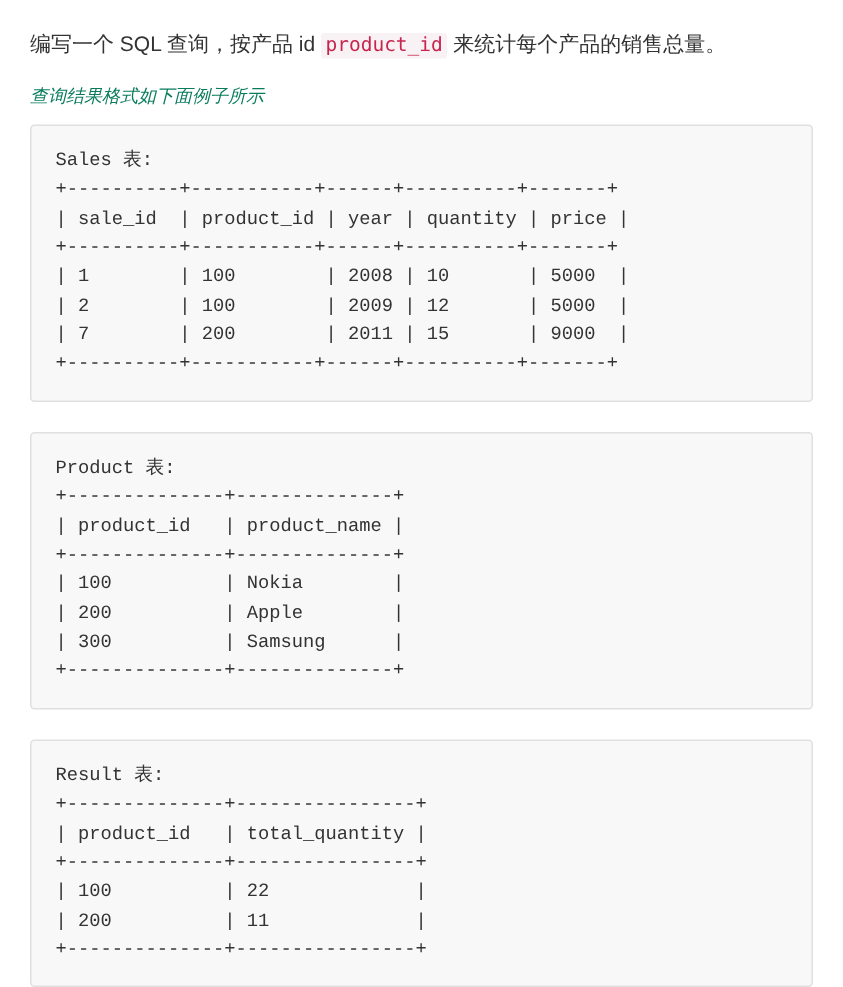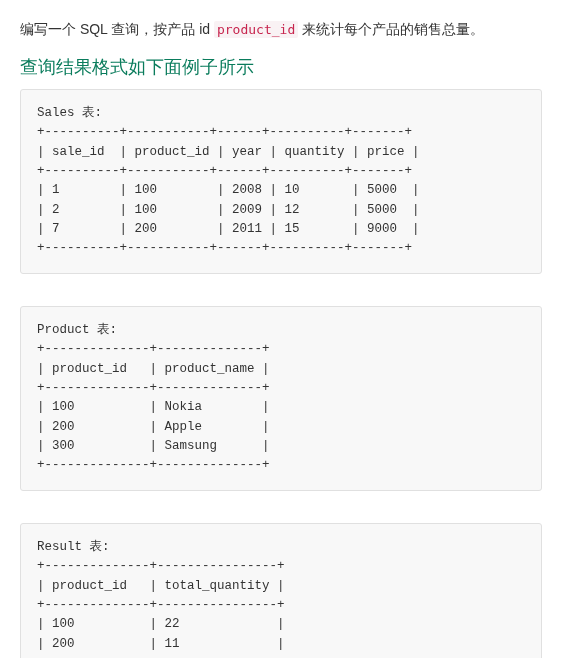--- a/index.html
+++ b/index.html
@@ -31,35 +31,36 @@
       color: #c7254e;
       background: #f9f2f4;
       font-family: monospace;
       font-size: 13px;
       padding: 1px 3px;
       border-radius: 2px;
       text-align: right;
     }
 
     .section-label {
-      font-size: 18px;
+      font-size: 12px;
       color: #0a7c5c;
       margin-bottom: 10px;
       font-weight: normal;
+      font-style: italic;
     }
 
     .code-block {
       background: #f8f8f8;
       border: 1px solid #e0e0e0;
       border-radius: 3px;
       padding: 14px 16px;
       font-family: 'Courier New', Courier, monospace;
       font-size: 12.5px;
       color: #333;
-      margin-bottom: 32px;
+      margin-bottom: 20px;
       line-height: 1.55;
       white-space: pre;
     }
 
     .watermark {
       position: absolute;
       bottom: 14px;
       right: 18px;
       font-size: 12px;
       color: #999;

